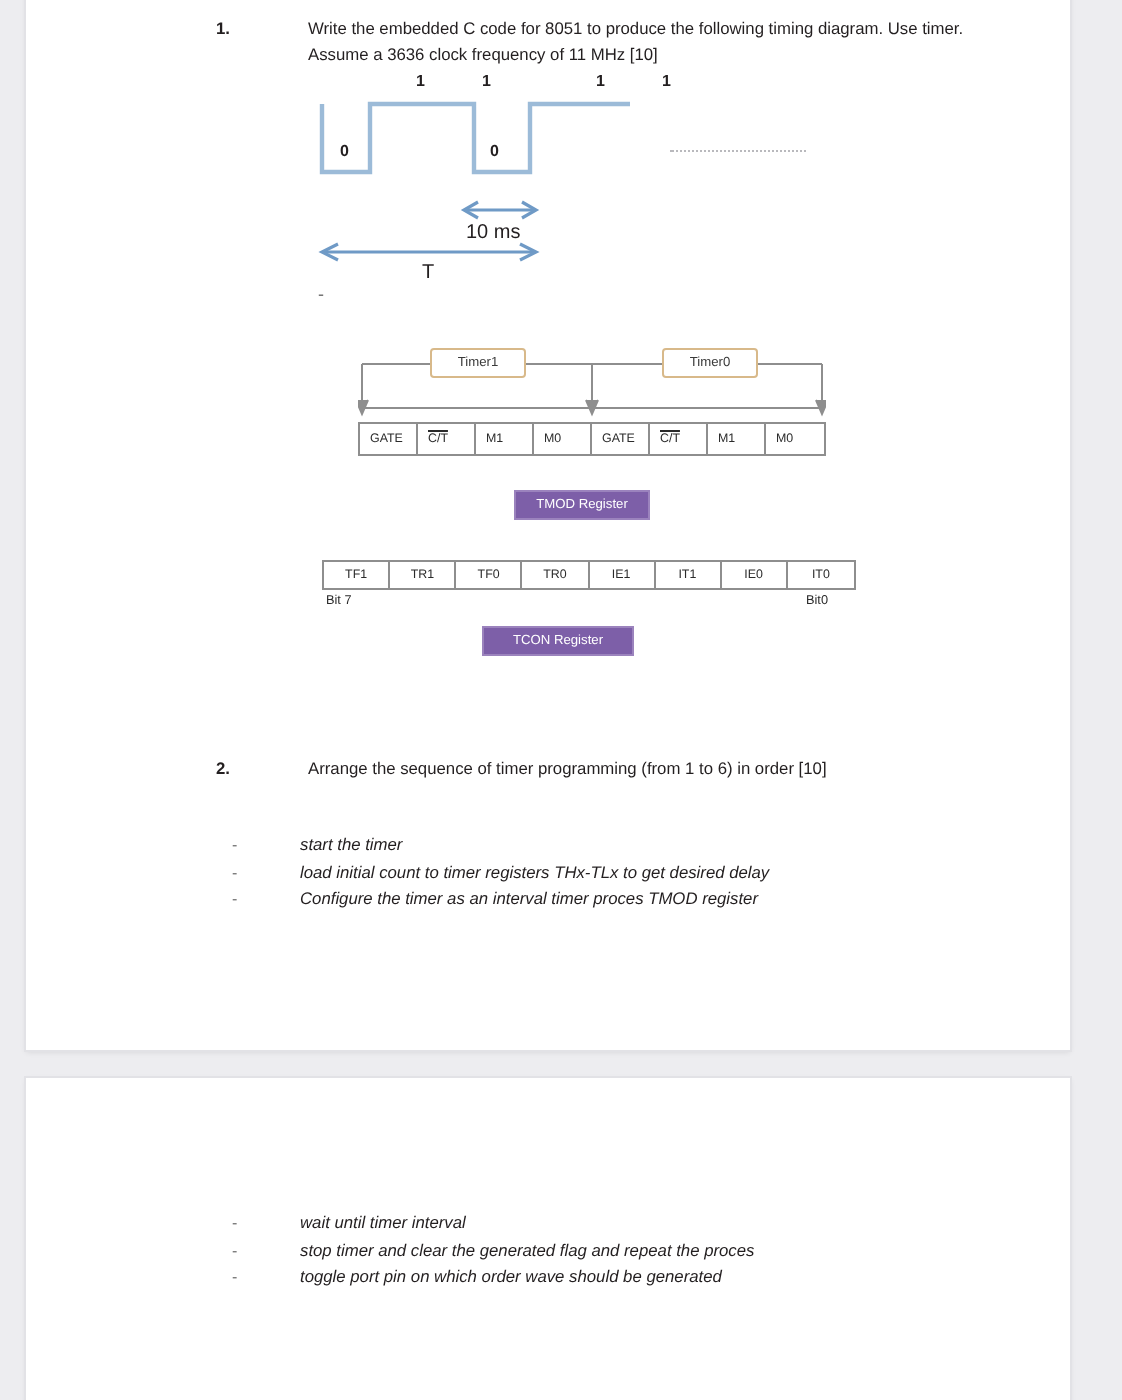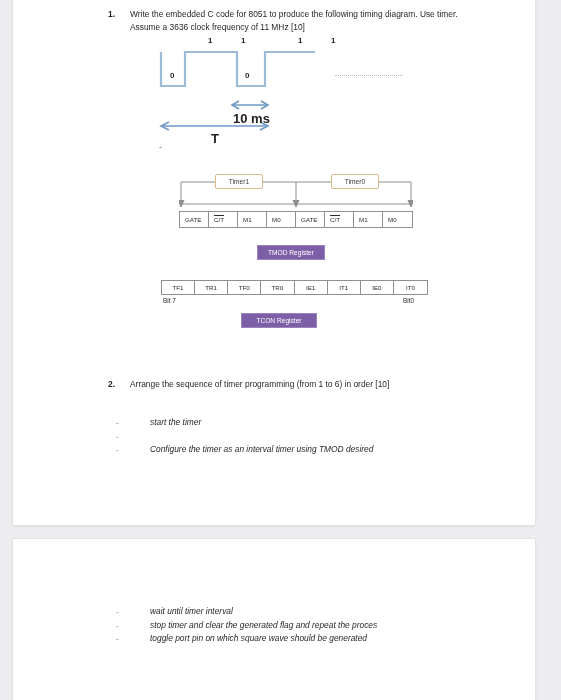--- a/index.html
+++ b/index.html
@@ -37,20 +37,21 @@
     flex: 0 0 22px;
     font-size: 8.4px;
     color: #231f20;
     line-height: 12.5px;
     font-weight: 600;
   }
   .qtext {
     font-size: 8.4px;
     color: #231f20;
     line-height: 12.5px;
+    margin-left: 24px;
   }
   .qtext .l2 { display:block; }
 
   
   .blist { position: absolute; }
   .brow { display: flex; align-items: flex-start; height: 13.5px; }
   .bdash {
     width: 42px;
     flex: 0 0 42px;
     font-size: 8px;
@@ -69,23 +70,23 @@
   
   #timing { position: absolute; left: 140px; top: 44px; width: 270px; height: 115px; }
   .wavelabel {
     position: absolute;
     font-size: 8px;
     color: #231f20;
     font-weight: 600;
   }
   .axlabel {
     position: absolute;
-    font-size: 13px;
-    color: #231f20;
-    font-weight: 700;
+    font-size: 10px;
+    color: #231f20;
+    font-weight: 400;
   }
   .tinydash {
     position: absolute;
     left: 146px;
     top: 150px;
     font-size: 9px;
     color: #6b6b6b;
   }
 
   
@@ -263,38 +264,39 @@
       </div>
     </div>
 
     <div class="blist" style="left:95px; top:424px; width:400px;">
       <div class="brow">
         <span class="bdash">-</span>
         <span class="btext">start the timer</span>
       </div>
       <div class="brow">
         <span class="bdash">-</span>
-      </div>
-      <div class="brow">
-        <span class="bdash">-</span>
-        <span class="btext">Configure the timer as an interval timer using TMOD desired</span>
+        <span class="btext">load initial count to timer registers THx-TLx to get desired delay</span>
+      </div>
+      <div class="brow">
+        <span class="bdash">-</span>
+        <span class="btext">Configure the timer as an interval timer proces TMOD register</span>
       </div>
     </div>
   </div>
 
   <div class="page" id="page2">
     <div class="blist" style="left:95px; top:66px; width:400px;">
       <div class="brow">
         <span class="bdash">-</span>
         <span class="btext">wait until timer interval</span>
       </div>
       <div class="brow">
         <span class="bdash">-</span>
         <span class="btext">stop timer and clear the generated flag and repeat the proces</span>
       </div>
       <div class="brow">
         <span class="bdash">-</span>
-        <span class="btext">toggle port pin on which square wave should be generated</span>
+        <span class="btext">toggle port pin on which order wave should be generated</span>
       </div>
     </div>
   </div>
 
 </div>
 
 </body></html>

